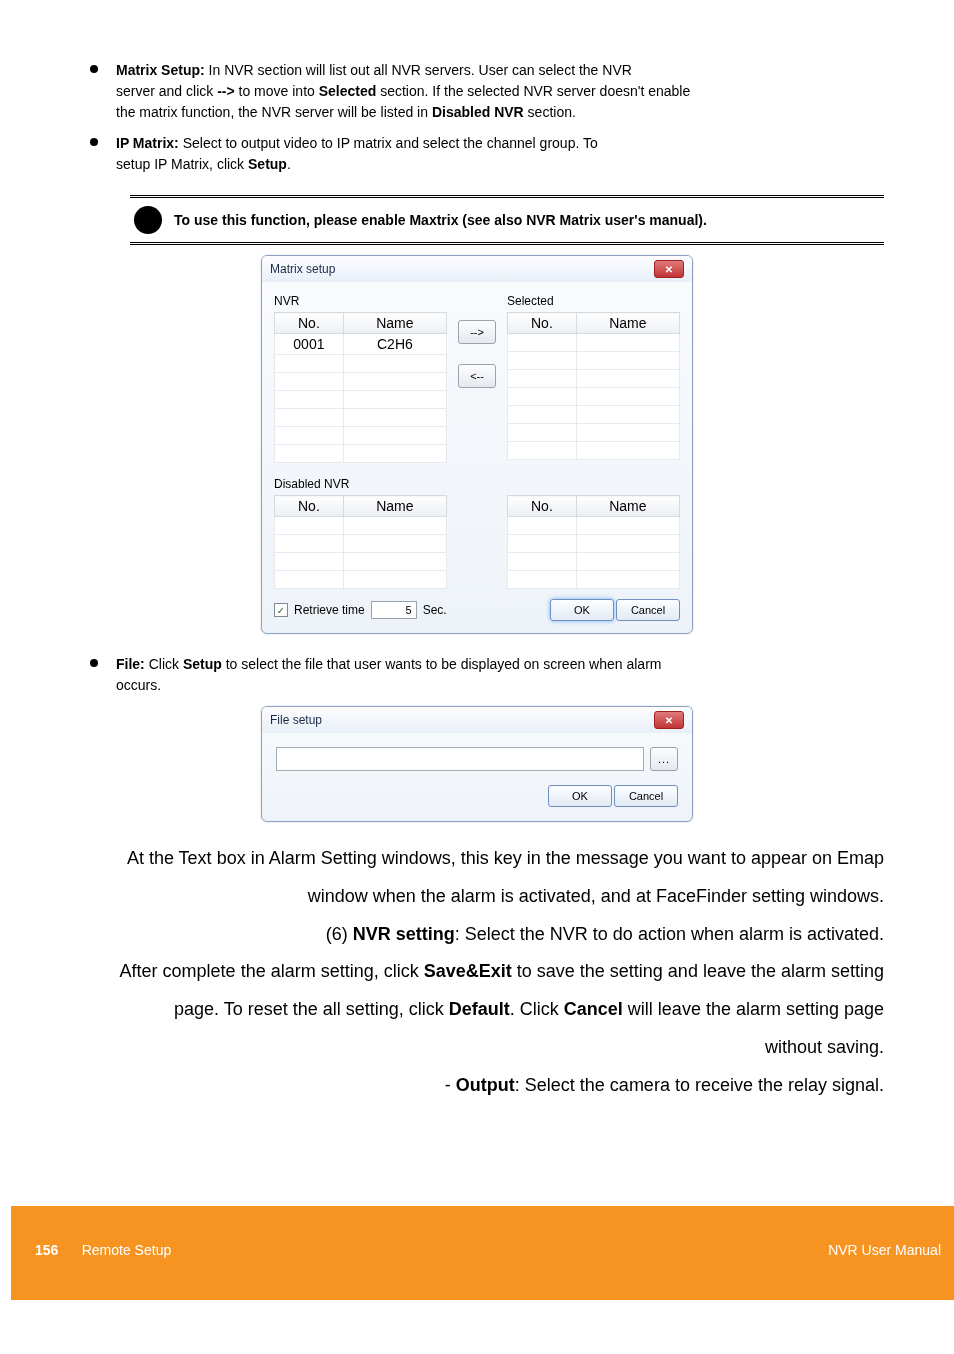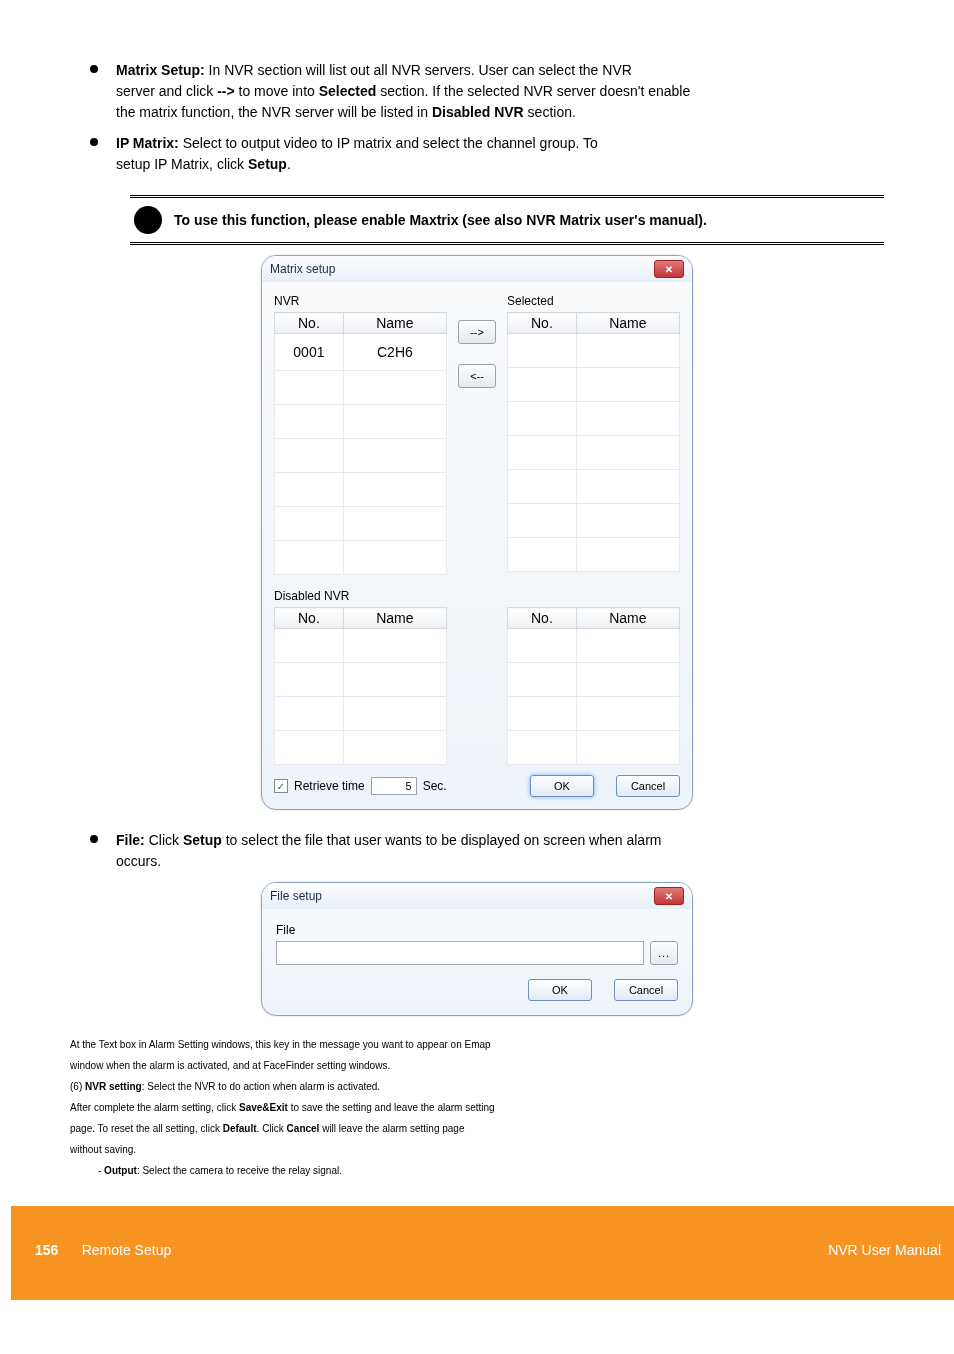--- a/index.html
+++ b/index.html
@@ -55,21 +55,21 @@
   }
   .note-text {
     font-size: 14px;
     line-height: 1.3;
     font-weight: bold;
   }
   .dialog {
     margin: 8px auto 8px auto;
     width: 430px;
     border: 1px solid #8aa3c0;
-    border-radius: 15px;
+    border-radius: 6px;
     background: linear-gradient(#f9fbfd,#eef3f9);
     box-shadow: 0 0 2px rgba(0,0,0,0.2);
     overflow: hidden;
   }
   .dialog-title {
     padding: 4px 8px;
     font-size: 12px;
     color: #1a2a4a;
     display: flex;
     align-items: center;
@@ -114,21 +114,21 @@
   }
   .mini-table th {
     background: linear-gradient(#fefefe,#eceff3);
     border: 1px solid #d6d9de;
     font-weight: normal;
     padding: 2px 4px;
     text-align: center;
   }
   .mini-table td {
     border: 1px solid #e6e9ee;
-    padding: 10px 4px;
+    padding: 2px 4px;
     height: 13px;
     text-align: center;
   }
   .arrow-col {
     width: 44px;
     display: flex;
     flex-direction: column;
     align-items: center;
     gap: 20px;
     padding-top: 30px;
@@ -159,21 +159,21 @@
   .retrieve input[type="text"] {
     width: 36px;
     height: 16px;
     font-size: 11px;
     text-align: right;
     border: 1px solid #9aa3ad;
     padding: 0 4px;
   }
   .dlg-btns {
     display: flex;
-    gap: 22px;
+    gap: 2px;
   }
   .dlg-btn {
     min-width: 62px;
     height: 20px;
     border: 1px solid #6f8fbf;
     border-radius: 3px;
     background: linear-gradient(#fdfefe,#e2eaf5);
     font-size: 11px;
     display: flex;
     align-items: center;
@@ -205,21 +205,22 @@
     background: linear-gradient(#fdfdfe,#e4e9ef);
     font-size: 11px;
     display: flex;
     align-items: center;
     justify-content: center;
     letter-spacing: 1px;
   }
   .body-text {
     margin: 18px 0 0 0;
     line-height: 2.1;
-    font-size: 10px;
+    font-size: 18px;
+    text-align: right;
   }
   .link {
     color: #2050c0;
     text-decoration: underline;
   }
   .footer {
     position: absolute;
     bottom: 0;
     left: 11px;
     width: 100%;
@@ -453,21 +454,20 @@
       </div>
     </div>
   </div>
 
   <div class="dialog file-dialog">
     <div class="dialog-title">
       <span>File setup</span>
       <div class="close-btn">✕</div>
     </div>
     <div class="dialog-body">
-      <div class="section-title">File</div>
       <div class="file-row">
         <input type="text" style="">
         <div class="browse-btn">...</div>
       </div>
       <div class="dlg-btns" style="justify-content:flex-end">
         <div class="dlg-btn">OK</div>
         <div class="dlg-btn">Cancel</div>
       </div>
     </div>
   </div>

